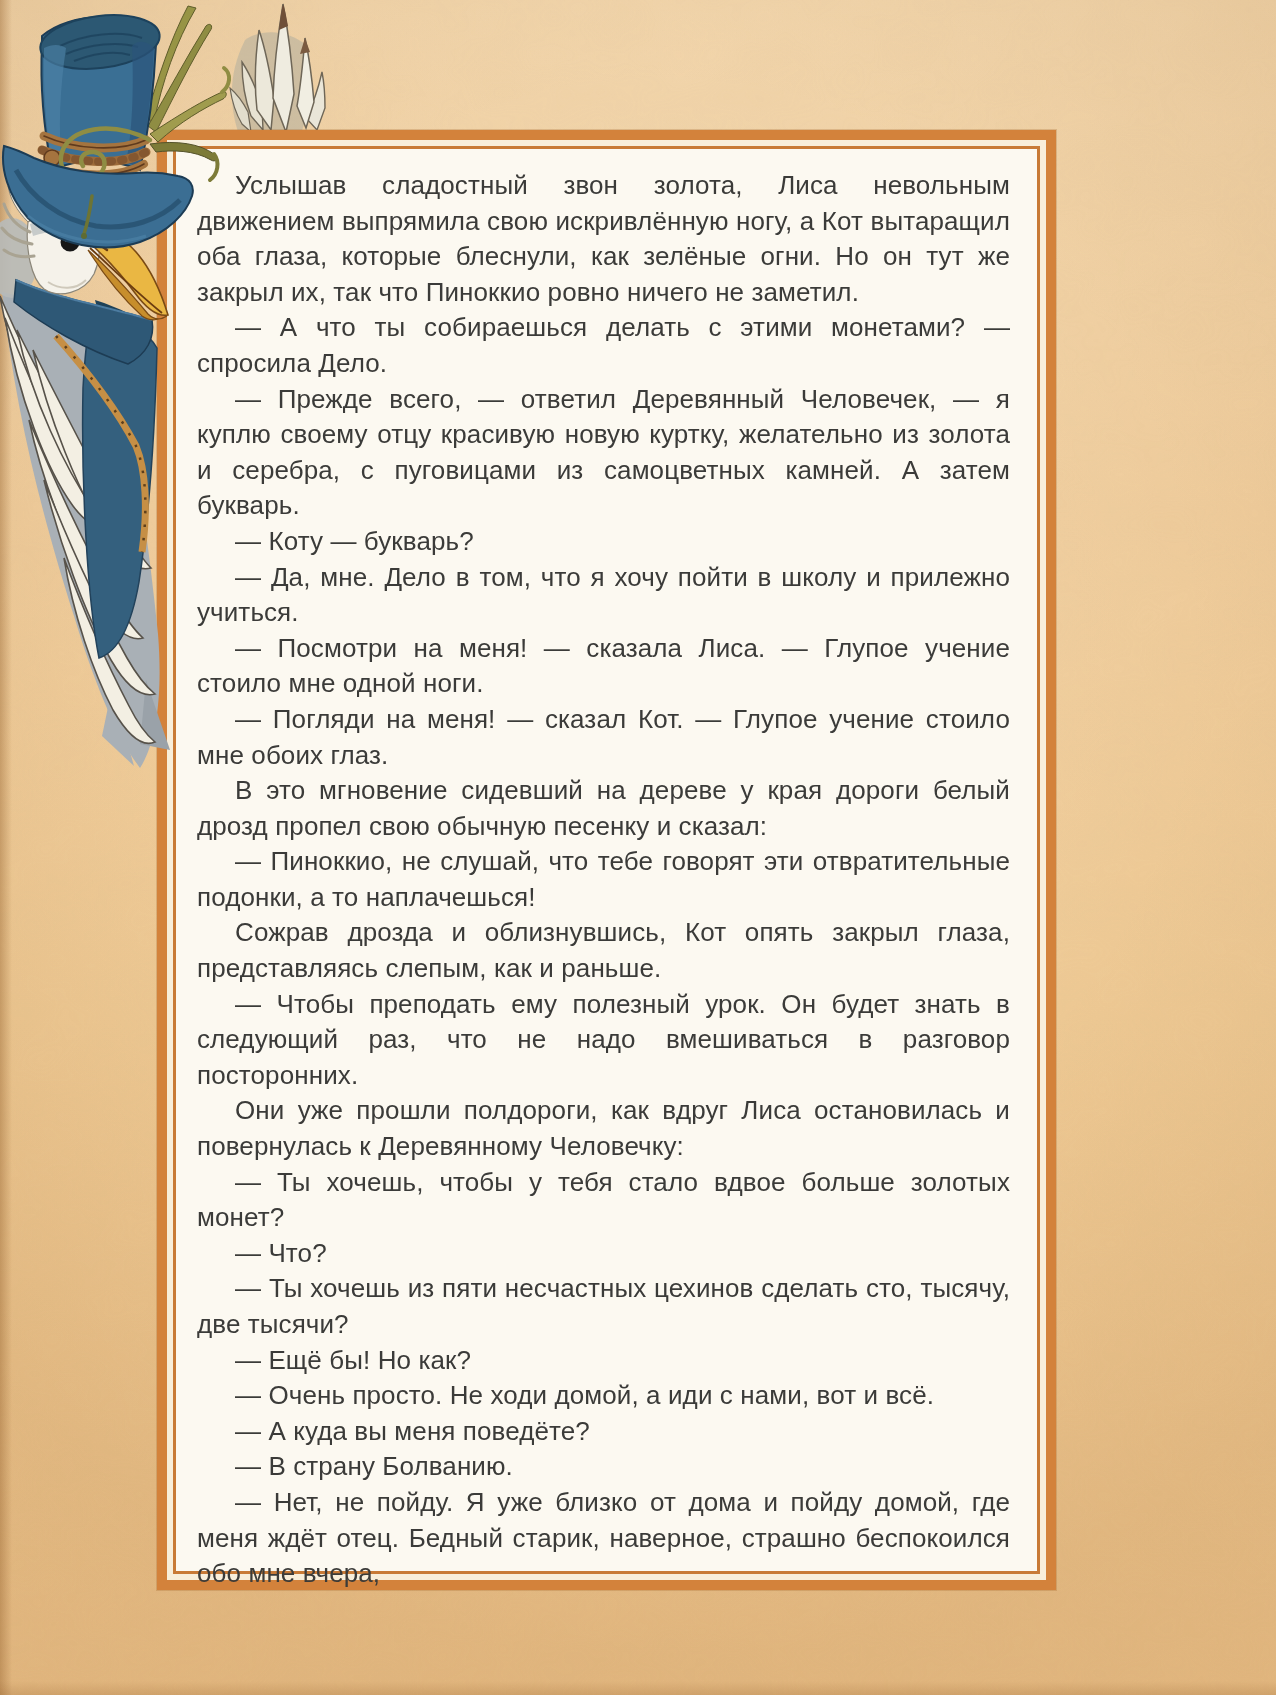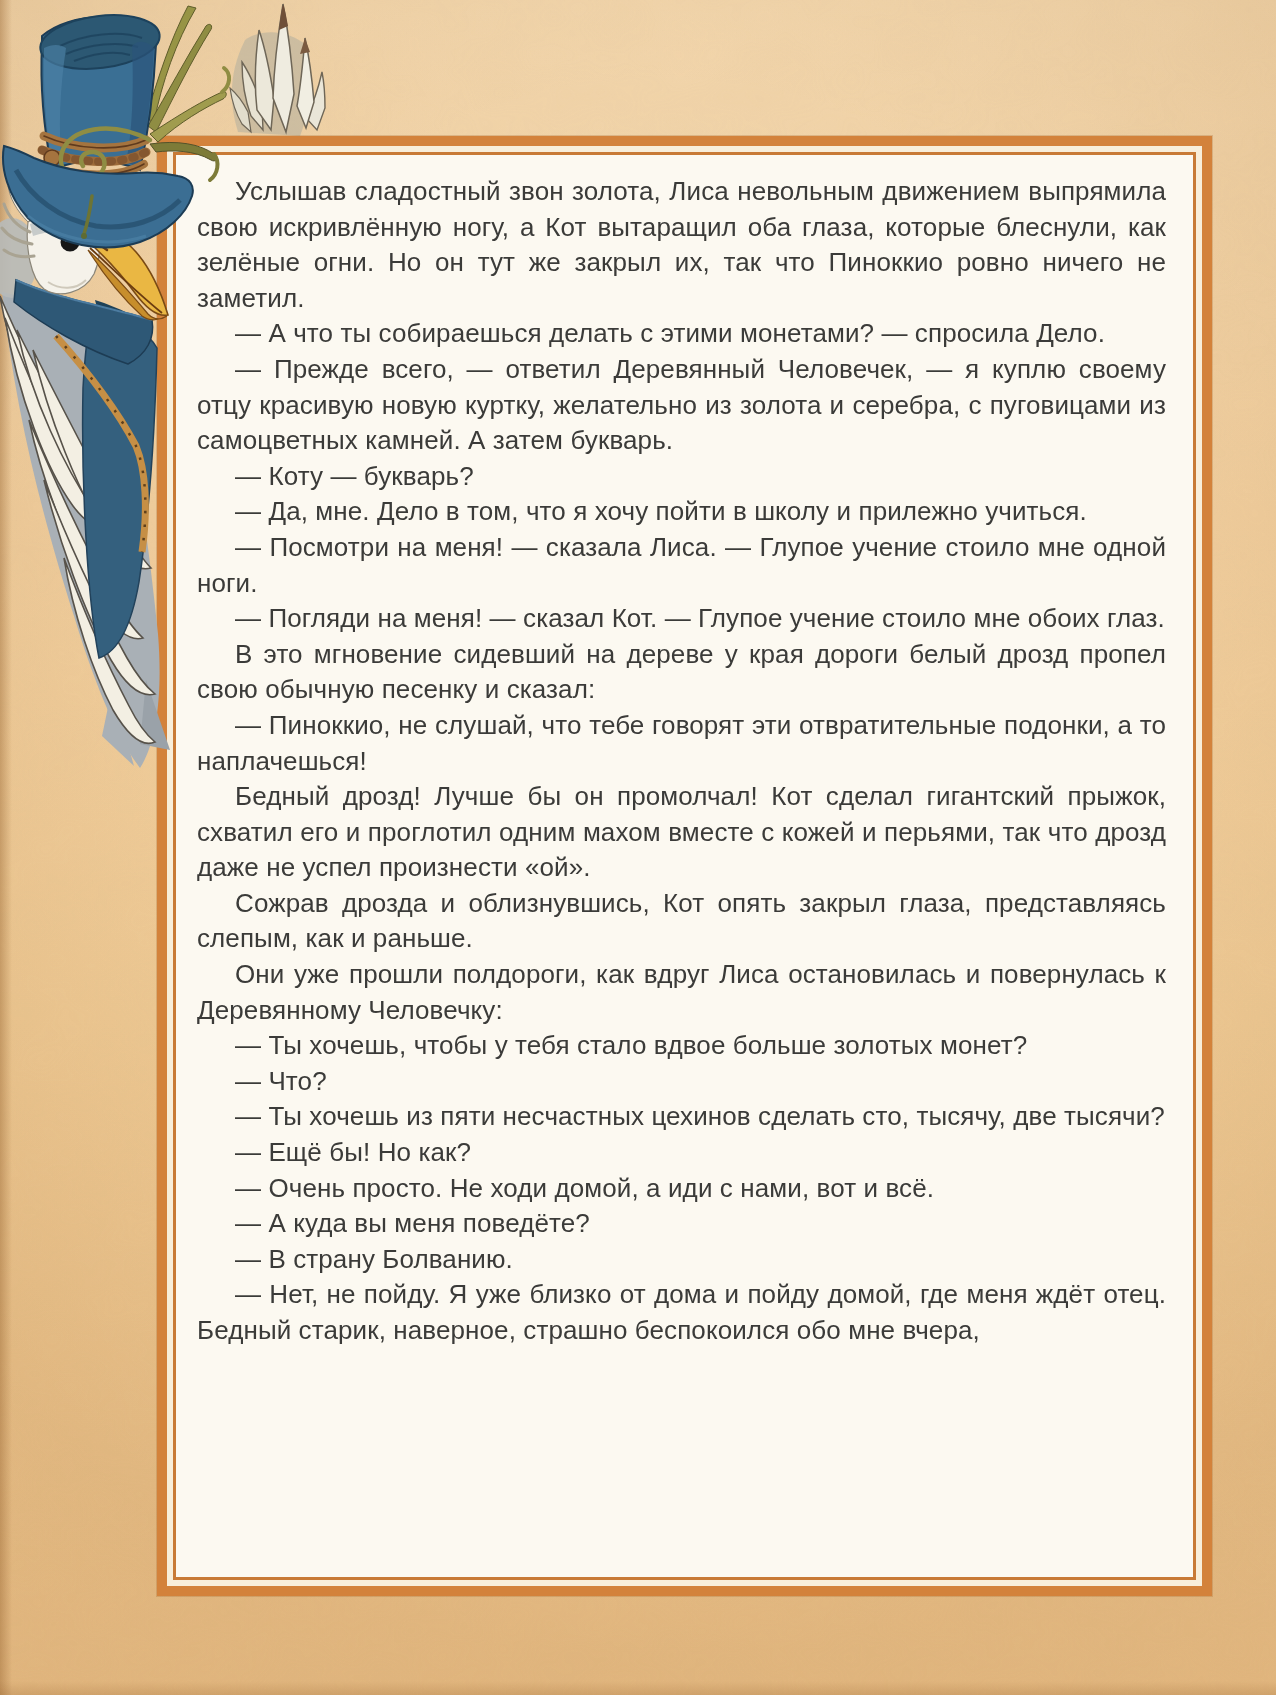--- a/index.html
+++ b/index.html
@@ -10,21 +10,21 @@
   .texture{position:absolute;inset:0;z-index:1;pointer-events:none;}
   .vignette{position:absolute;inset:0;z-index:2;pointer-events:none;
         background:radial-gradient(ellipse 75% 60% at 52% 38%,rgba(255,243,219,.22) 0%,rgba(255,243,219,0) 55%,rgba(170,118,57,.16) 100%);}
   .edge-left{position:absolute;left:0;top:0;width:12px;height:100%;z-index:3;
         background:linear-gradient(90deg,rgba(146,95,43,.40),rgba(146,95,43,0));}
   .edge-bottom{position:absolute;left:0;bottom:0;width:100%;height:14px;z-index:3;
         background:linear-gradient(0deg,rgba(146,95,43,.22),rgba(146,95,43,0));}
 
   .tuft{position:absolute;left:0;top:0;width:360px;height:140px;z-index:10;}
 
-  .frame{position:absolute;left:157px;top:136px;width:1055px;height:1460px;
+  .frame{position:absolute;left:157px;top:130px;width:899px;height:1460px;
          box-sizing:border-box;border:10px solid #d3823b;background:#f8eeda;z-index:20;
          box-shadow:0 0 0 1px rgba(160,95,35,.25);}
   .frame-inner{position:absolute;inset:6px;border:3px solid #c87a36;background:#fcf9f1;}
   .text-block{position:absolute;inset:0;padding:19px 27px 0 21px;
          font-size:26px;line-height:35.6px;color:#3b3b39;text-align:justify;
          letter-spacing:.1px;}
   .text-block p{margin:0;text-indent:38px;}
 
   .bird{position:absolute;left:0;top:0;width:260px;height:800px;z-index:30;}
 </style>
@@ -68,22 +68,22 @@
       <div class="text-block">
         <p>Услышав сладостный звон золота, Лиса невольным движением выпрямила свою искривлённую ногу, а Кот вытаращил оба глаза, которые блеснули, как зелёные огни. Но он тут же закрыл их, так что Пиноккио ровно ничего не заметил.</p>
         <p>— А что ты собираешься делать с этими монетами? — спросила Дело.</p>
         <p>— Прежде всего, — ответил Деревянный Человечек, — я куплю своему отцу красивую новую куртку, желательно из золота и серебра, с пуговицами из самоцветных камней. А затем букварь.</p>
         <p>— Коту — букварь?</p>
         <p>— Да, мне. Дело в том, что я хочу пойти в школу и прилежно учиться.</p>
         <p>— Посмотри на меня! — сказала Лиса. — Глупое учение стоило мне одной ноги.</p>
         <p>— Погляди на меня! — сказал Кот. — Глупое учение стоило мне обоих глаз.</p>
         <p>В это мгновение сидевший на дереве у края дороги белый дрозд пропел свою обычную песенку и сказал:</p>
         <p>— Пиноккио, не слушай, что тебе говорят эти отвратительные подонки, а то наплачешься!</p>
-        <p>Бедный дрозд! Лучше бы он промолчал! Кот сделал гигантский прыжок, схватил его и проглотил одним махом вместе с кожей и перьями, так что дрозд даже не успел произнести «ой».</p>
         <p>Сожрав дрозда и облизнувшись, Кот опять закрыл глаза, представляясь слепым, как и раньше.</p>
+        <p>— Чтобы преподать ему полезный урок. Он будет знать в следующий раз, что не надо вмешиваться в разговор посторонних.</p>
         <p>Они уже прошли полдороги, как вдруг Лиса остановилась и повернулась к Деревянному Человечку:</p>
         <p>— Ты хочешь, чтобы у тебя стало вдвое больше золотых монет?</p>
         <p>— Что?</p>
         <p>— Ты хочешь из пяти несчастных цехинов сделать сто, тысячу, две тысячи?</p>
         <p>— Ещё бы! Но как?</p>
         <p>— Очень просто. Не ходи домой, а иди с нами, вот и всё.</p>
         <p>— А куда вы меня поведёте?</p>
         <p>— В страну Болванию.</p>
         <p>— Нет, не пойду. Я уже близко от дома и пойду домой, где меня ждёт отец. Бедный старик, наверное, страшно беспокоился обо мне вчера,</p>
       </div>

